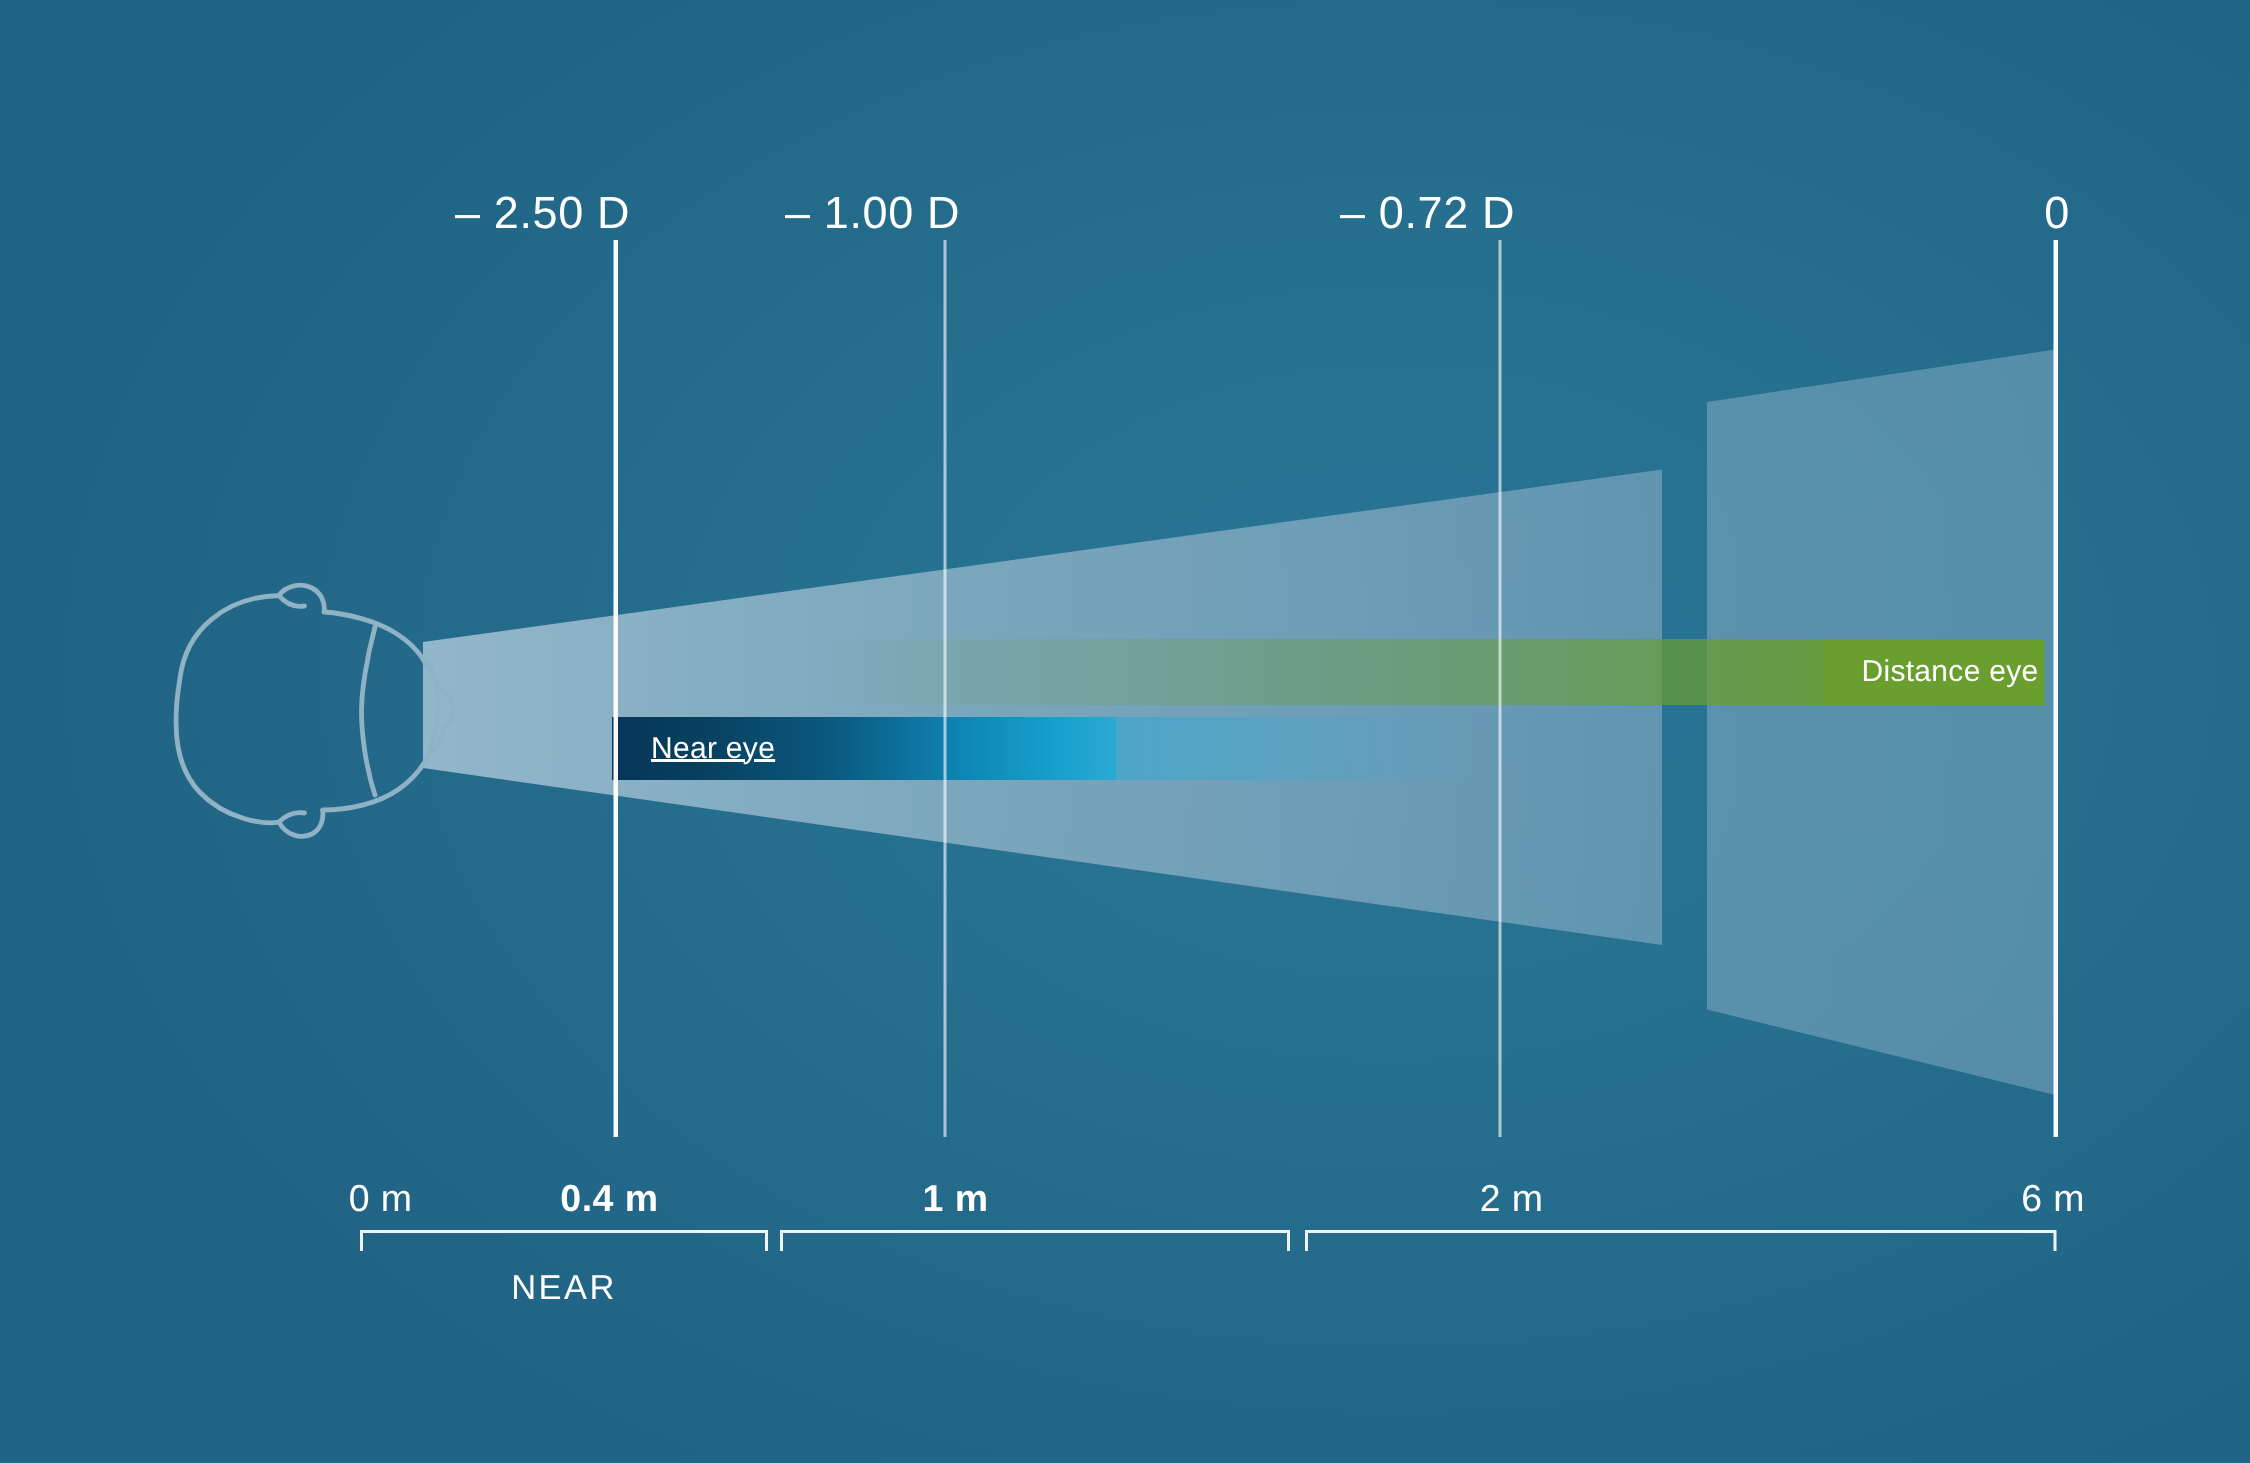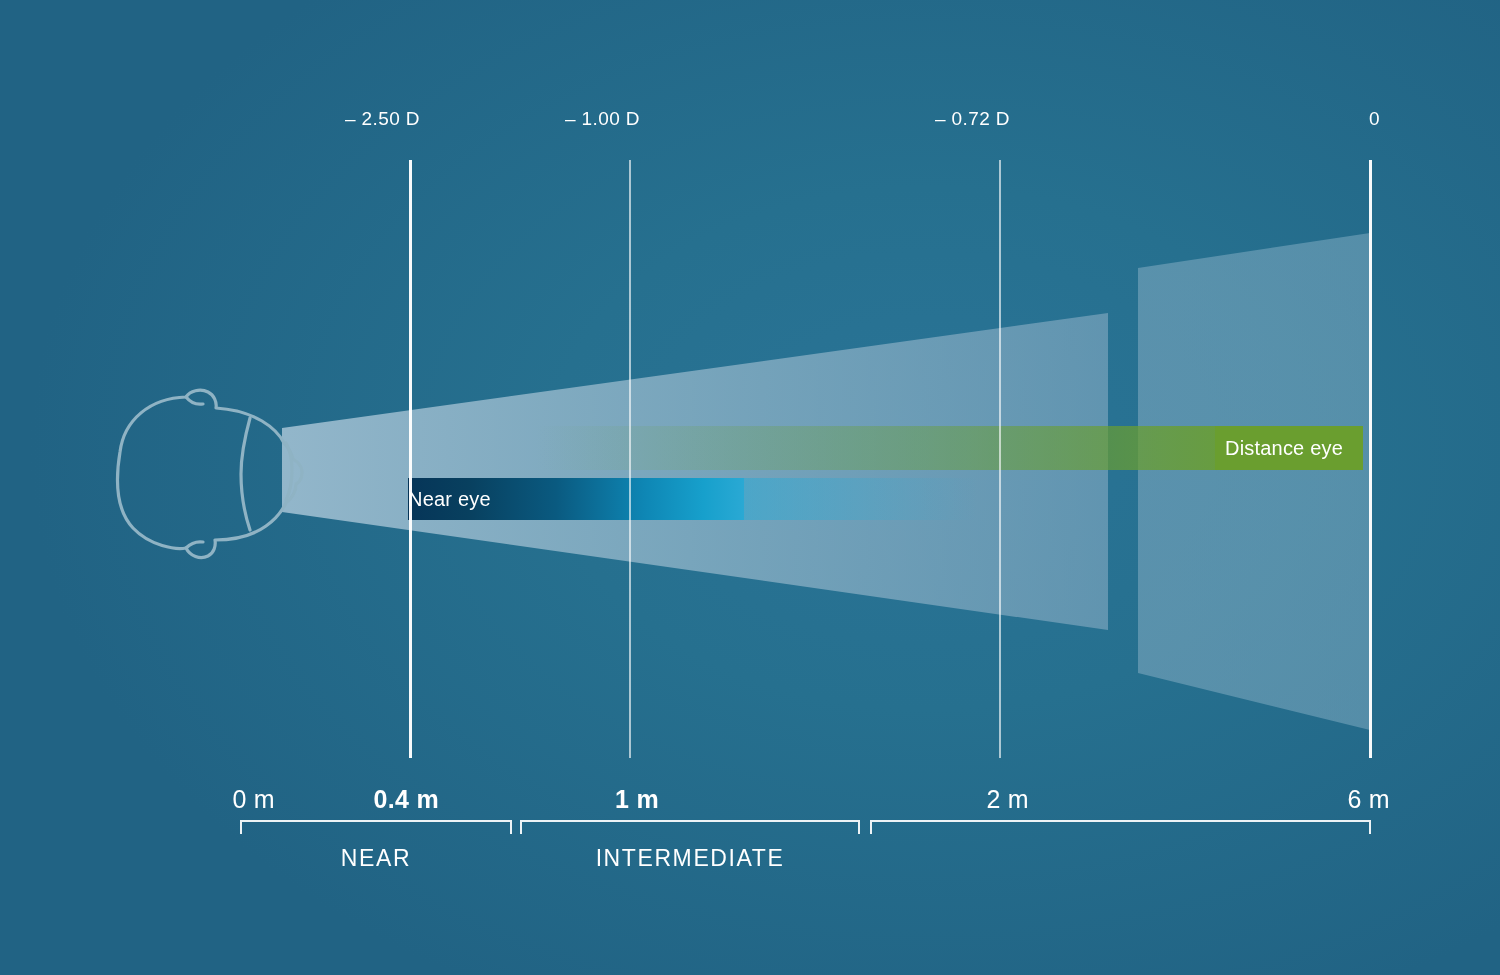--- a/index.html
+++ b/index.html
@@ -19,22 +19,22 @@
   
   .cone{position:absolute;left:0;top:0;width:1500px;height:975px;pointer-events:none;}
 
   
   .vrule{position:absolute;top:160px;height:598px;background:#ffffff;}
   .vrule.thick{width:3px;opacity:.97;}
   .vrule.thin{width:2px;opacity:.62;}
 
   
   .dlabel{
-    position:absolute;top:108px;
-    color:#fff;font-size:19px;letter-spacing:.4px;
+    position:absolute;top:126px;
+    color:#fff;font-size:30px;letter-spacing:.4px;
     white-space:nowrap;text-align:right;
   }
 
   
   .mlabel{
     position:absolute;top:785px;
     color:#fff;font-size:25px;letter-spacing:.3px;
     white-space:nowrap;text-align:right;
   }
 
@@ -53,37 +53,37 @@
 
   
   .bar{position:absolute;display:flex;align-items:center;}
   .bar-text{color:#fff;font-size:20px;letter-spacing:.2px;white-space:nowrap;}
 
   #near-eye-bar{
     left:408px;top:478px;width:336px;height:42px;
     background:linear-gradient(to right,
       #063558 0%, #08405f 18%, #0a5a80 44%, #0e86b4 70%, #17a0cc 88%, #2aa9d4 100%);
   }
-  #near-eye-bar .bar-text{margin-left:0;}
+  #near-eye-bar .bar-text{margin-left:26px;text-decoration:underline;}
   #near-eye-fade{
     position:absolute;left:744px;top:478px;width:234px;height:42px;
     background:linear-gradient(to right, rgba(42,169,212,.55) 0%, rgba(120,180,205,0) 100%);
   }
 
   #distance-eye-glow{
     position:absolute;left:536px;top:426px;width:679px;height:44px;
     background:linear-gradient(to right,
       rgba(106,158,47,0) 0%, rgba(106,158,47,.16) 22%,
       rgba(106,158,47,.42) 58%, rgba(106,158,47,.72) 88%, rgba(106,158,47,.86) 100%);
   }
   #distance-eye-bar{
     left:1215px;top:426px;width:148px;height:44px;
     background:#6a9e2f;
   }
-  #distance-eye-bar .bar-text{margin-left:10px;}
+  #distance-eye-bar .bar-text{margin-left:26px;}
 </style>
 </head>
 <body>
 
 <div id="stage">
 
   <svg class="cone" viewBox="0 0 1500 975">
     <defs>
       <linearGradient id="coneGrad" x1="0" y1="0" x2="1" y2="0">
         <stop offset="0%" stop-color="#9cbdd0" stop-opacity="0.92"></stop>
@@ -153,17 +153,16 @@
   <div class="mlabel" style="left:130px;width:145px;">0 m</div>
   <div class="mlabel" style="left:294px;width:145px;font-weight:bold;">0.4 m</div>
   <div class="mlabel" style="left:514px;width:145px;font-weight:bold;">1 m</div>
   <div class="mlabel" style="left:884px;width:145px;">2 m</div>
   <div class="mlabel" style="left:1245px;width:145px;">6 m</div>
 
   <div class="bracket" style="left:240px;width:272px;"></div>
   <div class="brlabel" style="left:240px;width:272px;">NEAR</div>
 
   <div class="bracket" style="left:520px;width:340px;"></div>
-  <div class="brlabel" style="left:520px;width:340px;">INTERMEDIATE</div>
 
   <div class="bracket" style="left:870px;width:501px;"></div>
 
 </div>
 
 </body></html>

